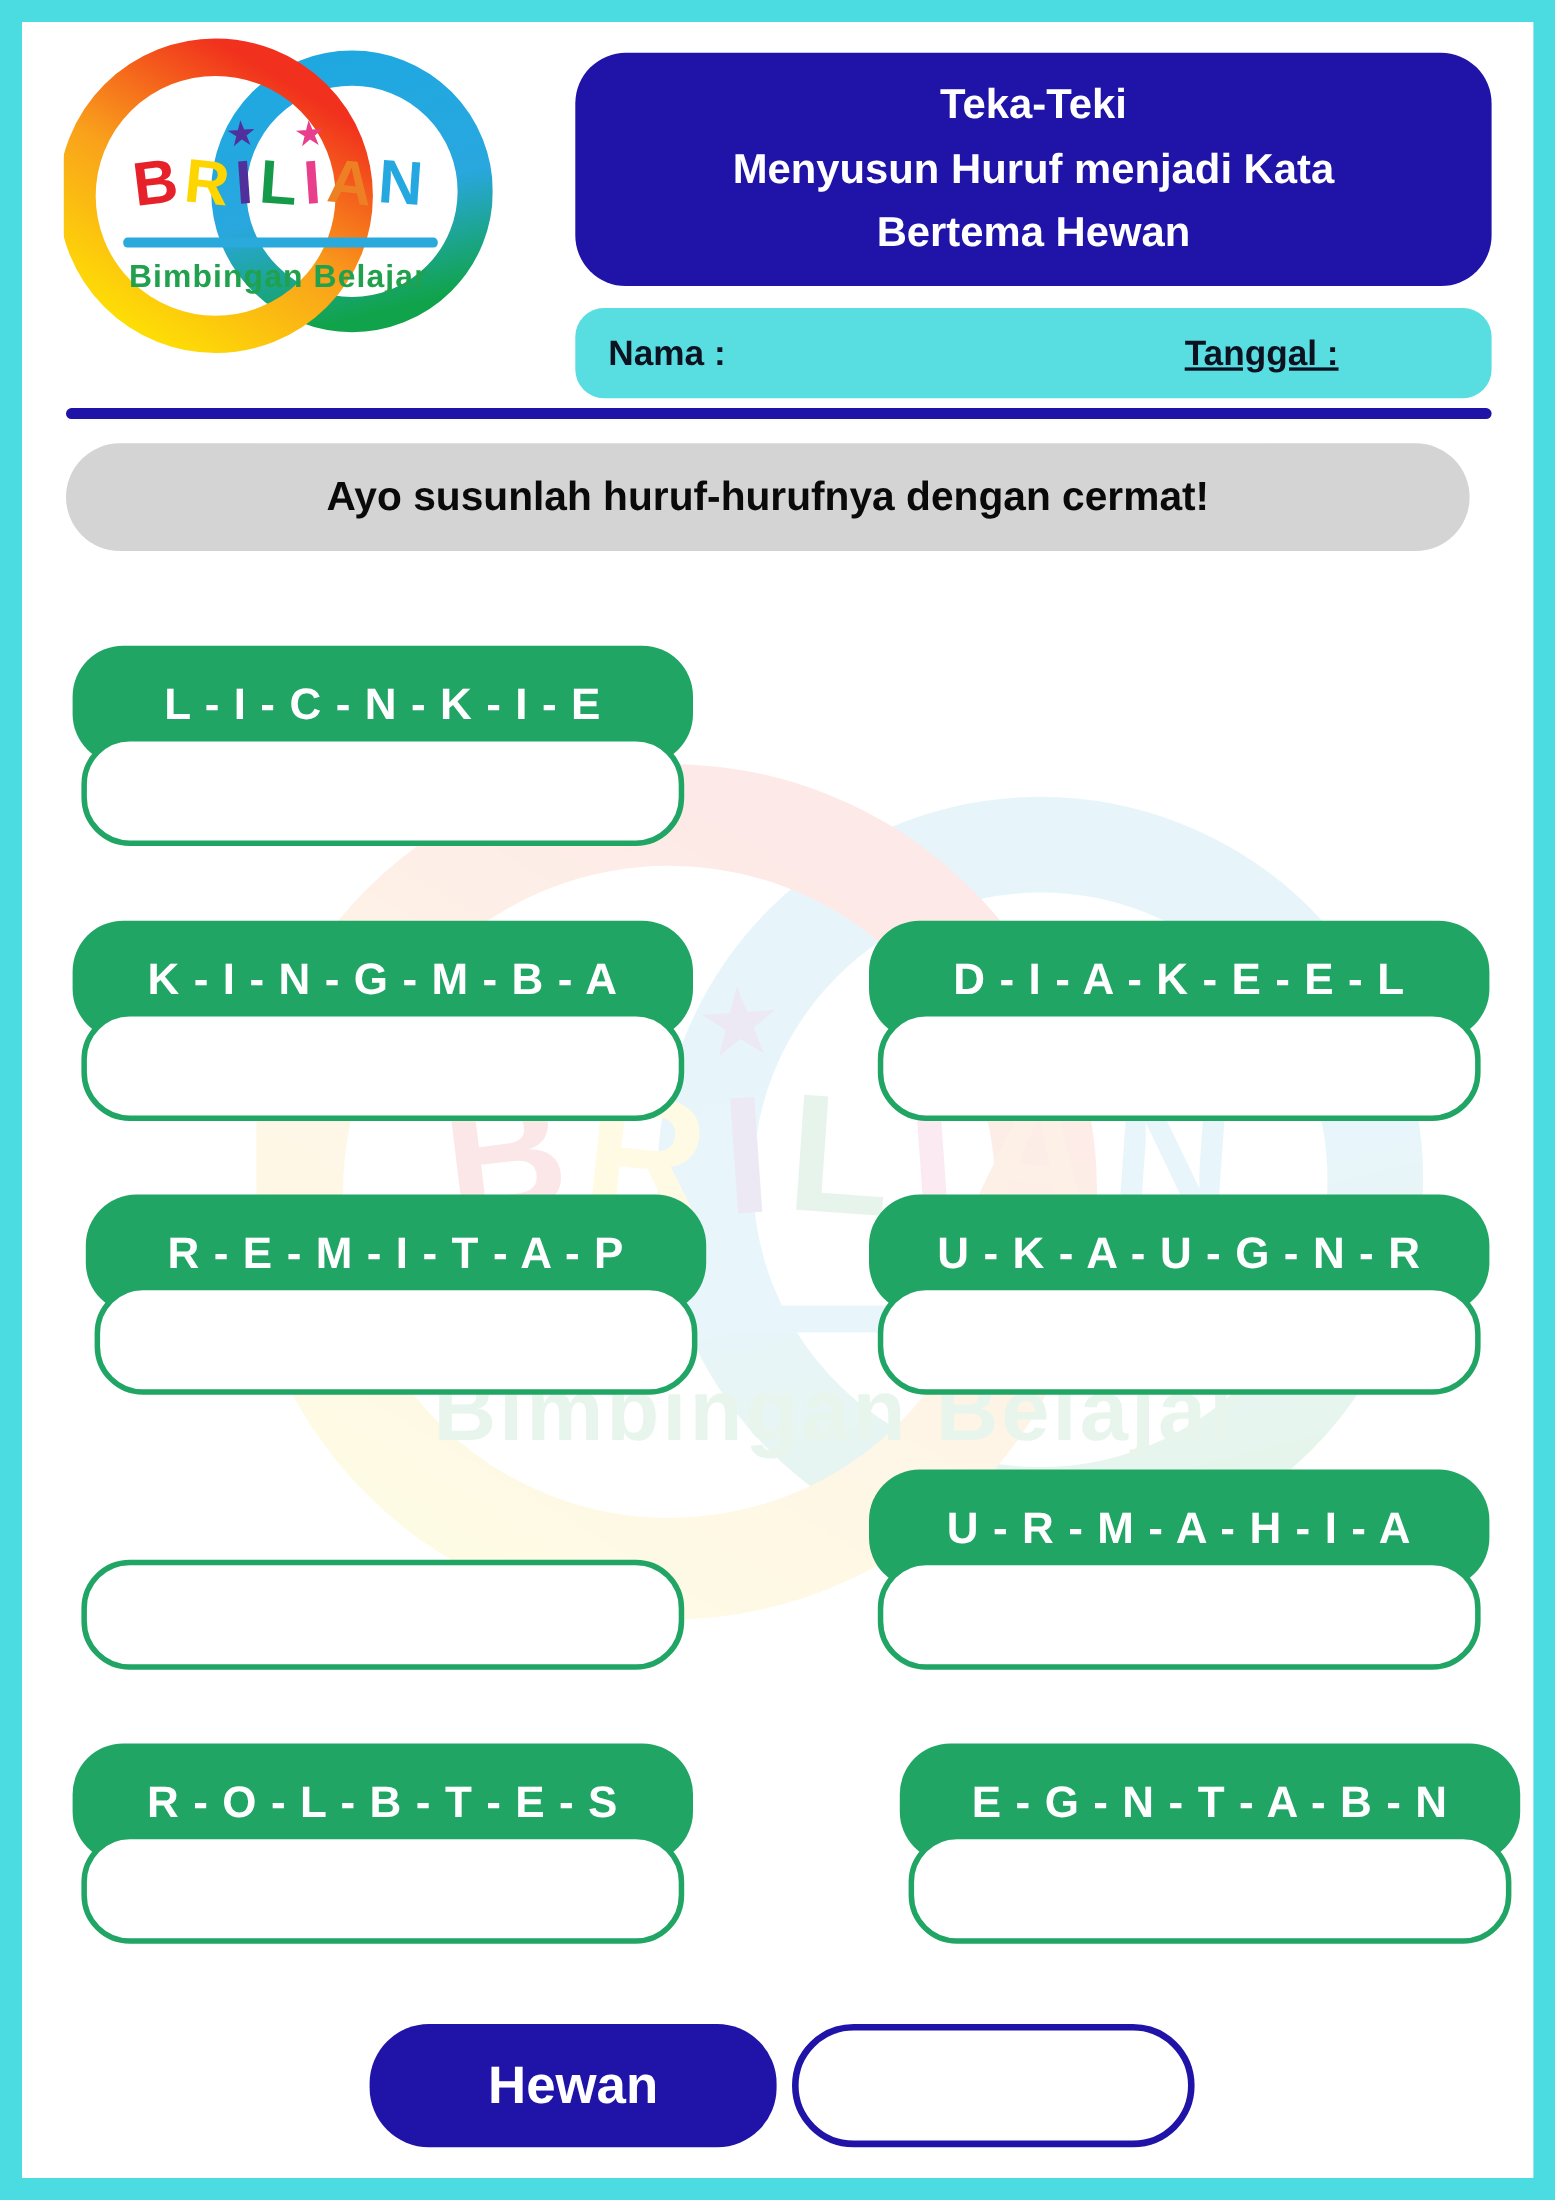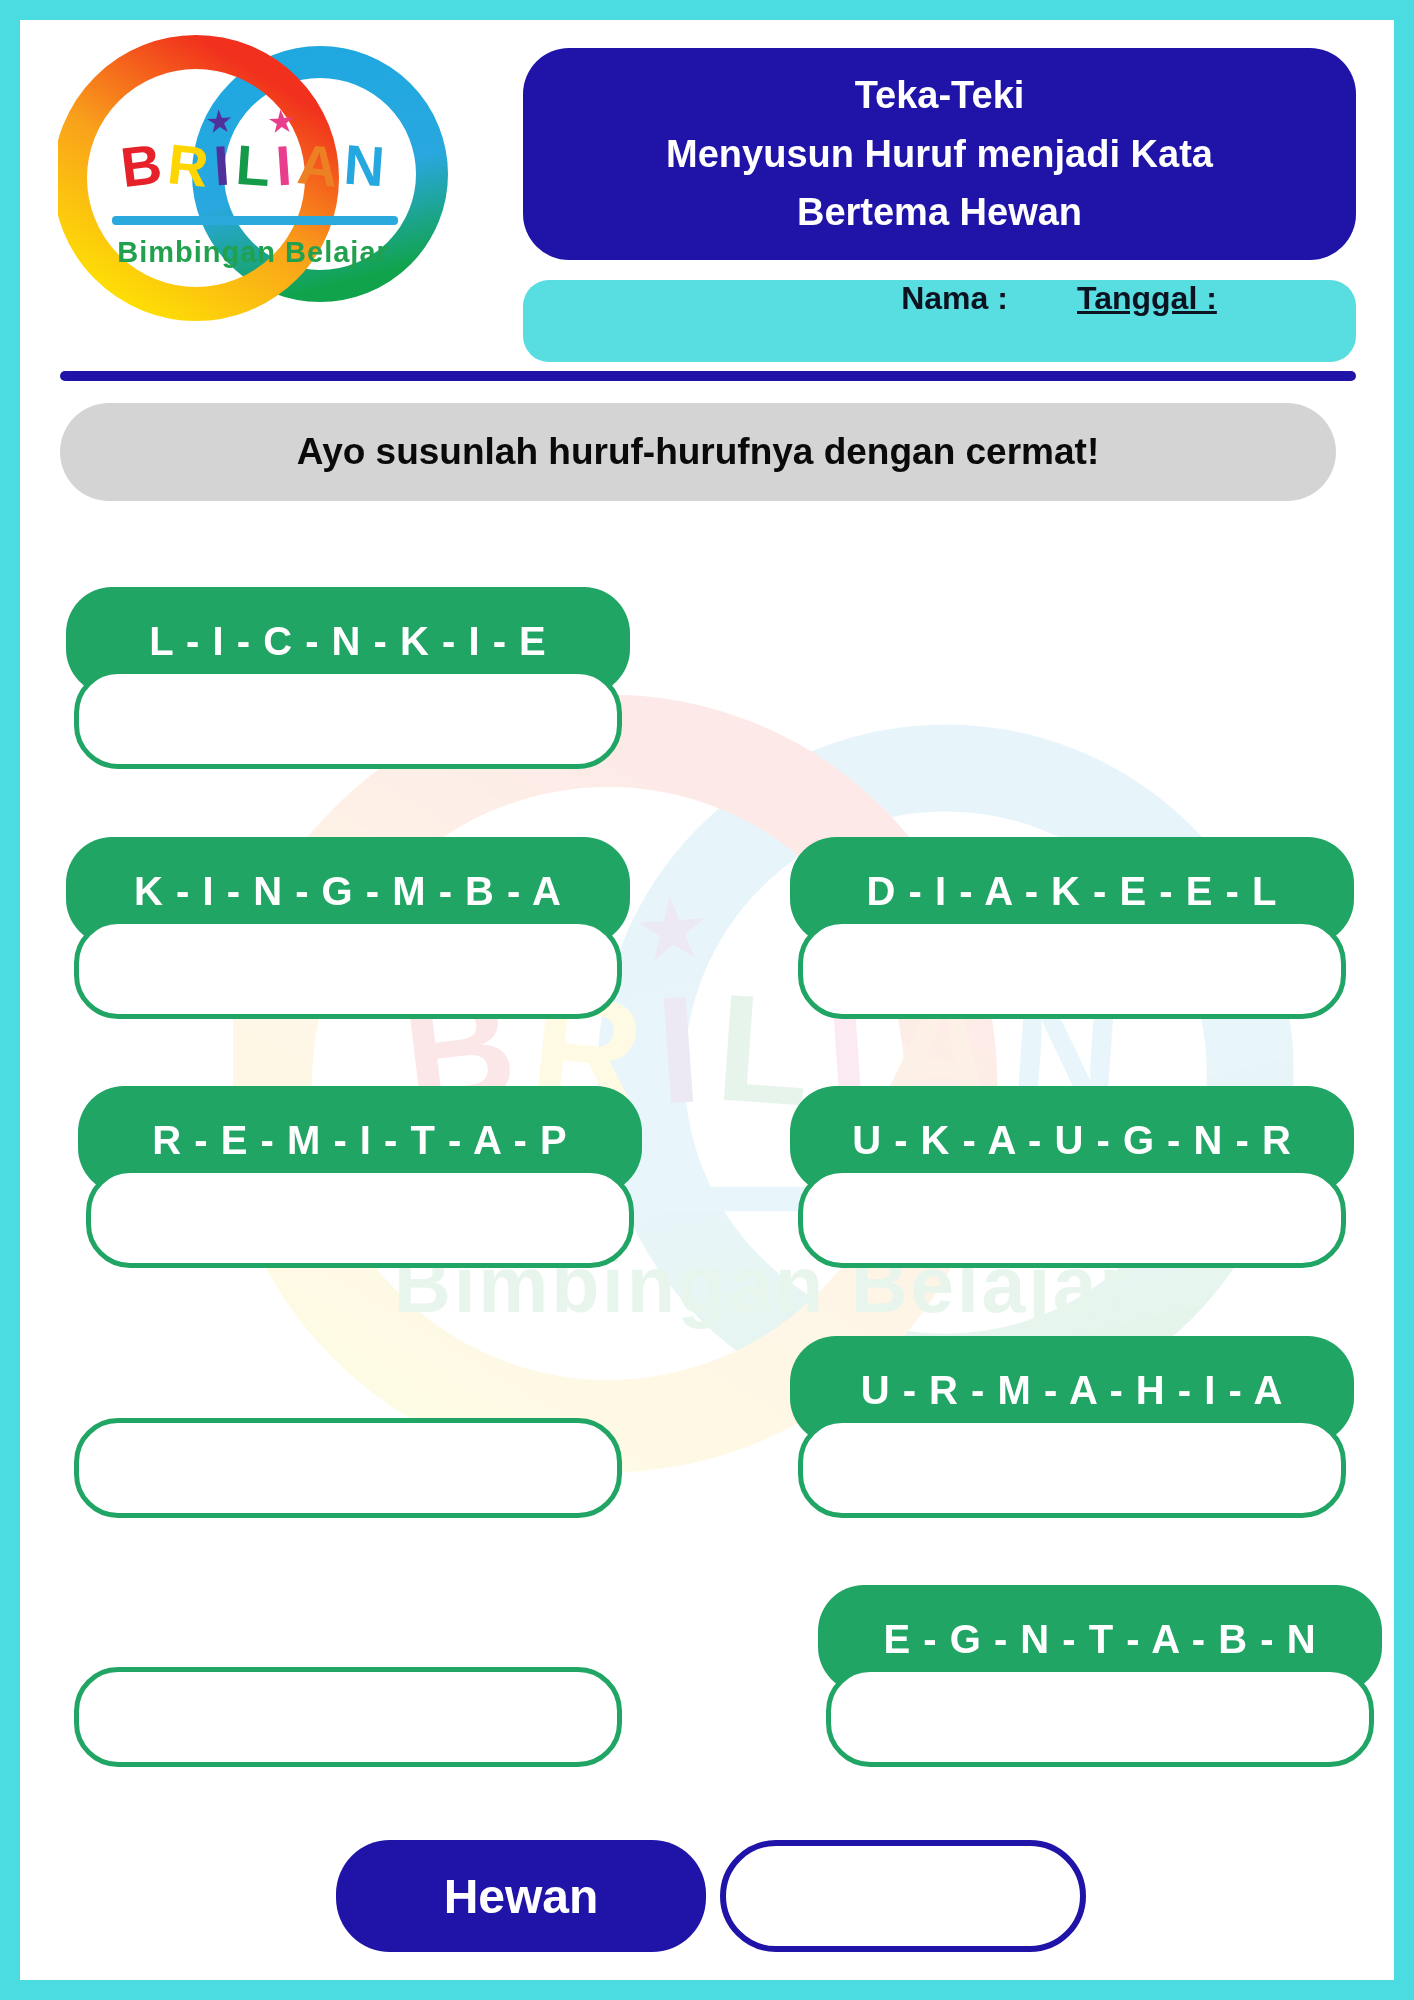--- a/index.html
+++ b/index.html
@@ -34,21 +34,21 @@
   
   .title-box{
     position:absolute;left:523px;top:48px;width:833px;height:212px;
     background:#2014A8;border-radius:46px;color:#ffffff;
     display:flex;flex-direction:column;justify-content:center;
     font-size:38px;font-weight:bold;line-height:1.55;text-align:center;z-index:2;
   }
   .name-bar{
     position:absolute;left:523px;top:280px;width:833px;height:82px;
     background:#58DDE1;border-radius:26px;z-index:2;
-    display:flex;align-items:center;font-size:32px;font-weight:bold;color:#0D1220;flex-direction:column;
+    display:flex;align-items:center;font-size:32px;font-weight:bold;color:#0D1220;
   }
   .name-label{margin-left:30px;}
   .date-label{position:absolute;left:554px;text-decoration:underline;}
   .fill-field{display:inline-block;min-width:120px;height:40px;}
 
   .divider{position:absolute;left:60px;top:371px;width:1296px;height:10px;background:#2014A8;border-radius:5px;z-index:2;}
 
   .instruction{
     position:absolute;left:60px;top:403px;width:1276px;height:98px;
     background:#D4D4D4;border-radius:49px;z-index:2;
@@ -159,20 +159,21 @@
     <div class="answer" style="border-color: rgb(33, 165, 101);"></div>
   </div>
   <div class="cell c-l2">
     <div class="pill" style="background: rgb(33, 165, 101);">R - E - M - I - T - A - P</div>
     <div class="answer" style="border-color: rgb(33, 165, 101);"></div>
   </div>
   <div class="cell c-l3">
     <div class="answer" style="border-color: rgb(33, 165, 101);"></div>
   </div>
   <div class="cell c-l4">
+    <div class="pill" style="background: rgb(33, 165, 101);">R - O - L - B - T - E - S</div>
     <div class="answer" style="border-color: rgb(33, 165, 101);"></div>
   </div>
 
   <div class="cell c-r1">
     <div class="pill" style="background: rgb(33, 165, 101);">D - I - A - K - E - E - L</div>
     <div class="answer" style="border-color: rgb(33, 165, 101);"></div>
   </div>
   <div class="cell c-r2">
     <div class="pill" style="background: rgb(33, 165, 101);">U - K - A - U - G - N - R</div>
     <div class="answer" style="border-color: rgb(33, 165, 101);"></div>

